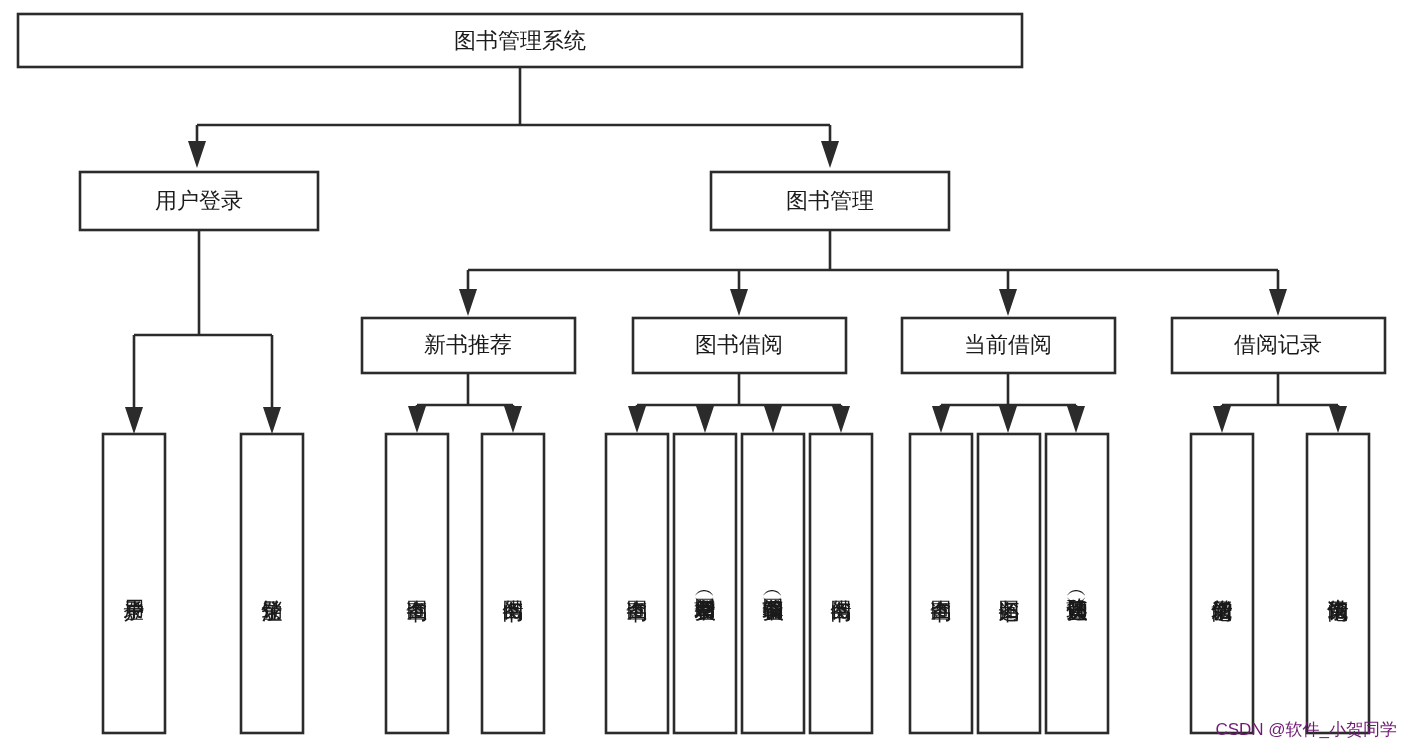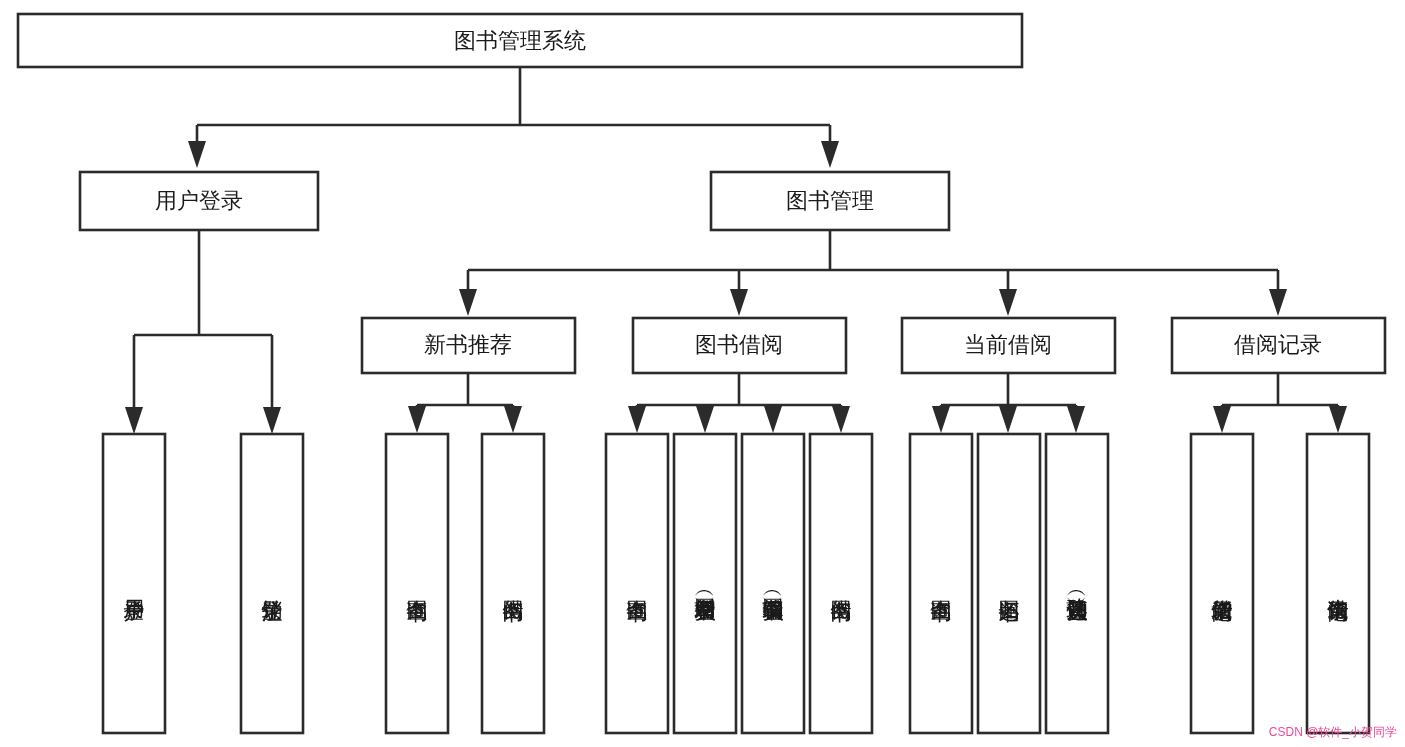--- a/index.html
+++ b/index.html
@@ -62,22 +62,22 @@
     align-items: center;
     justify-content: center;
     letter-spacing: 0.5px;
     pointer-events: none;
   }
   .watermark {
     position: absolute;
     right: 8px;
     bottom: 6px;
     font-family: "Liberation Sans", "DejaVu Sans", sans-serif;
-    font-size: 12px;
-    color: #ec4899;
+    font-size: 17px;
+    color: #701a75;
     white-space: nowrap;
   }
 </style>
 </head>
 <body>
 
 <div id="diagram-root">
 
   <svg id="flow" viewBox="0 0 1405 747">
 

